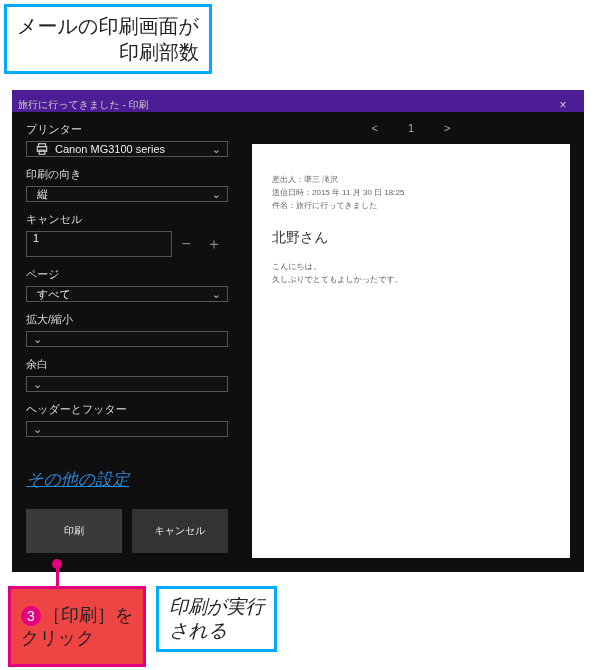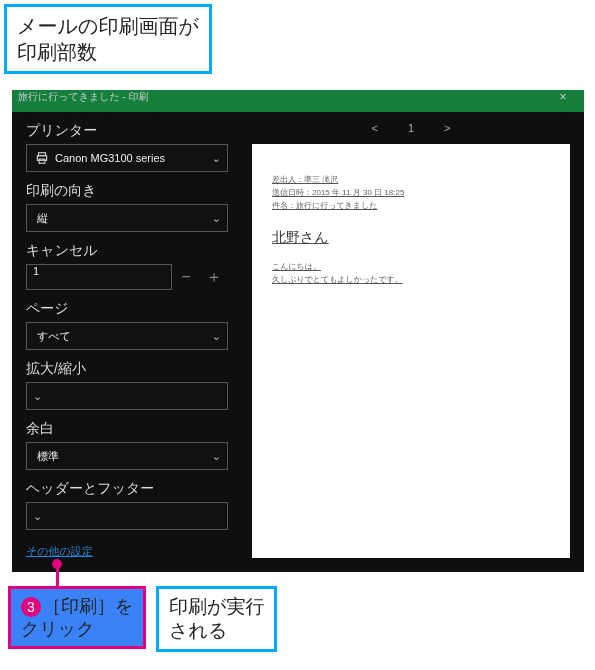--- a/index.html
+++ b/index.html
@@ -13,33 +13,34 @@
   }
   .callout-top {
     position: absolute;
     top: 4px; left: 4px;
     background: #fff;
     border: 3px solid #00aaff;
     padding: 6px 10px;
     font-size: 20px;
     color: #222;
     line-height: 1.3;
+    text-align: right;
   }
   .dialog-wrap {
     position: absolute;
     top: 90px; left: 12px;
     width: 572px;
     height: 482px;
     background: #000;
   }
   .titlebar {
     display: flex;
-    align-items: flex-start;
+    align-items: flex-end;
     height: 22px;
-    background: #15803d;
+    background: #4c1d95;
     color: #ccc;
     padding: 0 6px;
     font-size: 10px;
   }
   .titlebar .title-text { flex: 1; }
   .titlebar .close {
     width: 30px; text-align: center;
     color: #ccc; font-size: 12px;
   }
   .dialog-body {
@@ -52,28 +53,28 @@
     padding: 10px 14px 10px 14px;
     color: #eee;
     font-size: 11px;
     overflow: hidden;
   }
   .field-group { margin-bottom: 10px; }
   .field-label {
     color: #ddd;
     margin-bottom: 4px;
     display: block;
-    font-size: 14px;
+    font-size: 11px;
   }
   .select-row {
     display: flex;
     align-items: center;
     border: 1px solid #555;
     background: #111;
-    height: 28px;
+    height: 16px;
     padding: 0 6px;
     color: #eee;
   }
   .select-row .icon-slot {
     width: 18px; display: inline-flex; justify-content: center;
     color: #ccc;
   }
   .select-row .sel-text { flex: 1; padding-left: 4px; }
   .select-row .chev {
     color: #bbb;
@@ -92,37 +93,38 @@
     padding: 0 6px;
   }
   .step-btn {
     width: 28px; height: 26px;
     display: inline-flex; align-items: center; justify-content: center;
     color: #888; font-size: 16px;
   }
   .more-link {
     color: #2a88d8;
     text-decoration: underline;
-    font-size: 11px;
+    font-size: 17px;
     display: inline-block;
-    margin-top: 4px;
+    margin-top: 21px;
     margin-bottom: 12px;
+    font-style: italic;
   }
   .action-row {
     display: flex;
     gap: 10px;
     margin-top: 6px;
   }
   .btn {
     flex: 1;
-    height: 28px;
+    height: 44px;
     background: #333;
     color: #eee;
     border: none;
-    font-size: 12px;
+    font-size: 10px;
   }
   .btn.primary { background: #3a3a3a; }
   .preview-panel {
     flex: 1;
     background: #0f0f0f;
     display: flex;
     flex-direction: column;
     padding: 6px 14px 14px 10px;
   }
   .preview-nav {
@@ -136,33 +138,32 @@
   }
   .preview-page {
     flex: 1;
     background: #fff;
     margin-top: 6px;
     padding: 30px 20px 20px 20px;
     color: #555;
     font-size: 8px;
     line-height: 1.6;
     overflow: hidden;
-    text-decoration: underline;
   }
   .preview-page .meta { color: #666; margin-bottom: 14px; }
   .preview-page .greet { margin-top: 10px; margin-bottom: 12px; font-size: 14px; color: #333;}
   .preview-page .para { margin-bottom: 12px; }
 
   
   .callout-step {
     position: absolute;
     top: 586px; left: 8px;
     border: 3px solid #e3007f;
-    background: #3b82f6;
-    padding: 6px 10px;
+    background: #ef4444;
+    padding: 15px 10px;
     font-size: 18px;
     color: #222;
     line-height: 1.25;
   }
   .step-num {
     display: inline-block;
     width: 20px; height: 20px;
     background: #e3007f;
     color: #fff;
     border-radius: 50%;
@@ -174,20 +175,21 @@
   }
   .callout-result {
     position: absolute;
     top: 586px; left: 156px;
     border: 3px solid #00aaff;
     background: #fff;
     padding: 6px 10px;
     font-size: 19px;
     color: #222;
     line-height: 1.25;
+    font-style: italic;
   }
   .pointer-line {
     position: absolute;
     top: 564px; left: 56px;
     width: 3px; height: 24px;
     background: #e3007f;
   }
   .pointer-dot {
     position: absolute;
     top: 559px; left: 52px;
@@ -255,21 +257,20 @@
       <div class="field-group">
         <span class="field-label">拡大/縮小</span>
         <div class="select-row">
           <span class="chev">⌄</span>
         </div>
       </div>
 
       <div class="field-group">
         <span class="field-label">余白</span>
         <div class="select-row">
-          <span class="sel-text">標準</span>
           <span class="chev">⌄</span>
         </div>
       </div>
 
       <div class="field-group">
         <span class="field-label">ヘッダーとフッター</span>
         <div class="select-row">
           <span class="chev">⌄</span>
         </div>
       </div>

